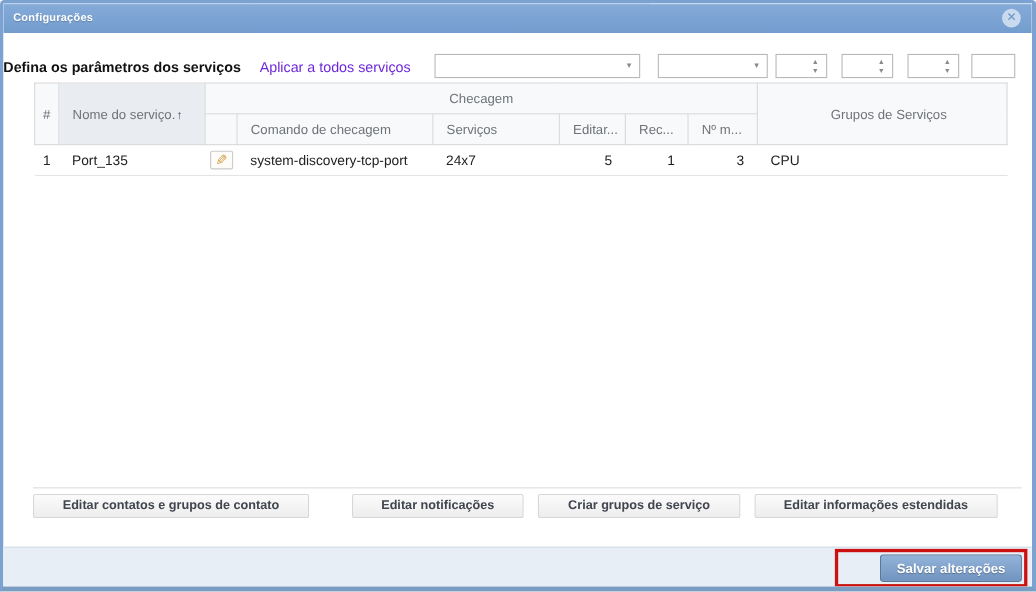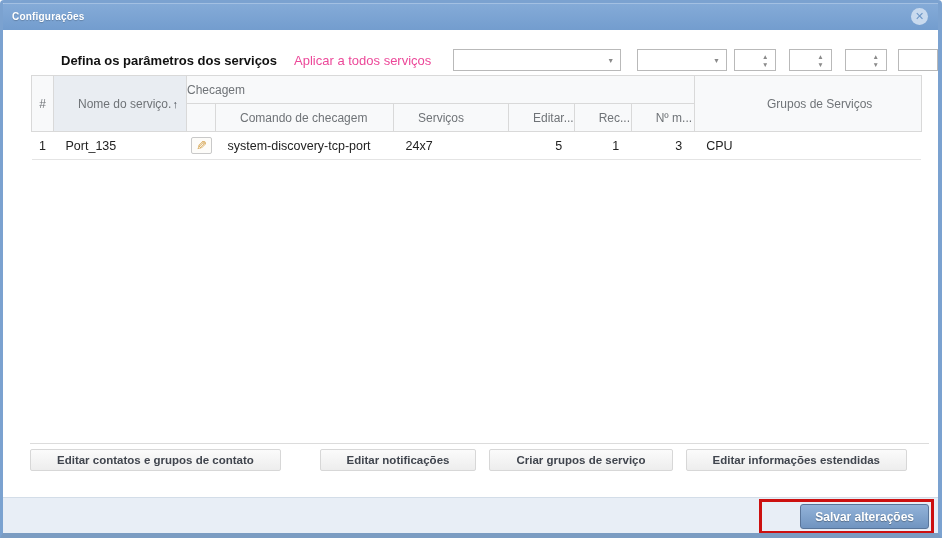--- a/index.html
+++ b/index.html
@@ -34,24 +34,24 @@
     width: 17px; height: 17px; border-radius: 50%;
     background: #c9daee; color: #6d96c6;
     display: flex; align-items: center; justify-content: center;
     font-size: 11px; font-weight: bold; cursor: pointer; line-height: 1;
   }
 
   
   .toolbar {
     position: absolute; top: 27px; left: 0; right: 0; height: 60px;
     display: flex; align-items: center;
-    padding-left: 32px; white-space: nowrap; margin-left: 26px;
+    white-space: nowrap;
   }
   .toolbar .heading { font-size: 13px; font-weight: bold; color: #111; }
-  .toolbar .apply-label { font-size: 13px; color: #ec4899; margin-left: 17px; }
+  .toolbar .apply-label { font-size: 13px; color: #6d28d9; margin-left: 17px; }
   .combo {
     position: relative; height: 22px; background: #fff;
     border: 1px solid #b9b9b9; cursor: pointer;
   }
   .combo .caret {
     position: absolute; right: 6px; top: 7px;
     font-size: 7px; color: #8a8a8a; line-height: 1;
   }
   .combo-1 { width: 187px; margin-left: 22px; }
   .combo-2 { width: 100px; margin-left: 16px; }
@@ -71,26 +71,26 @@
   }
 
   
   .grid {
     position: absolute; top: 72px; left: 28px;
     border-collapse: collapse; table-layout: fixed;
   }
   .grid th {
     border: 1px solid #d9d9d9; background: #f8f9fa;
     color: #6f7377; font-size: 12px; font-weight: normal;
-    height: 28px; text-align: left; padding: 0 0 0 24px;
+    height: 28px; text-align: left; padding: 0 0 0 12px;
     overflow: hidden; white-space: nowrap;
   }
   .grid th.sorted { background: #e9edf2; }
   .grid th.num-h { text-align: center; padding: 0; }
-  .grid th.group-h { padding: 0; }
+  .grid th.group-h { text-align: center; padding: 0; }
   .grid th.groups-col { vertical-align: middle; text-align: center; }
   .sort-arrow { color: #4a4f57; font-size: 11px; margin-left: 1px; }
   .grid td {
     border: none; border-bottom: 1px solid #e4e4e4;
     height: 28px; font-size: 12.5px; color: #222;
     padding: 0 0 0 12px; white-space: nowrap; overflow: hidden;
   }
   .grid td.c { text-align: center; padding: 0; }
   .grid td.r { text-align: right; padding: 0 12px 0 0; }
   .grid td.icon-cell { padding: 0 0 0 4px; }

